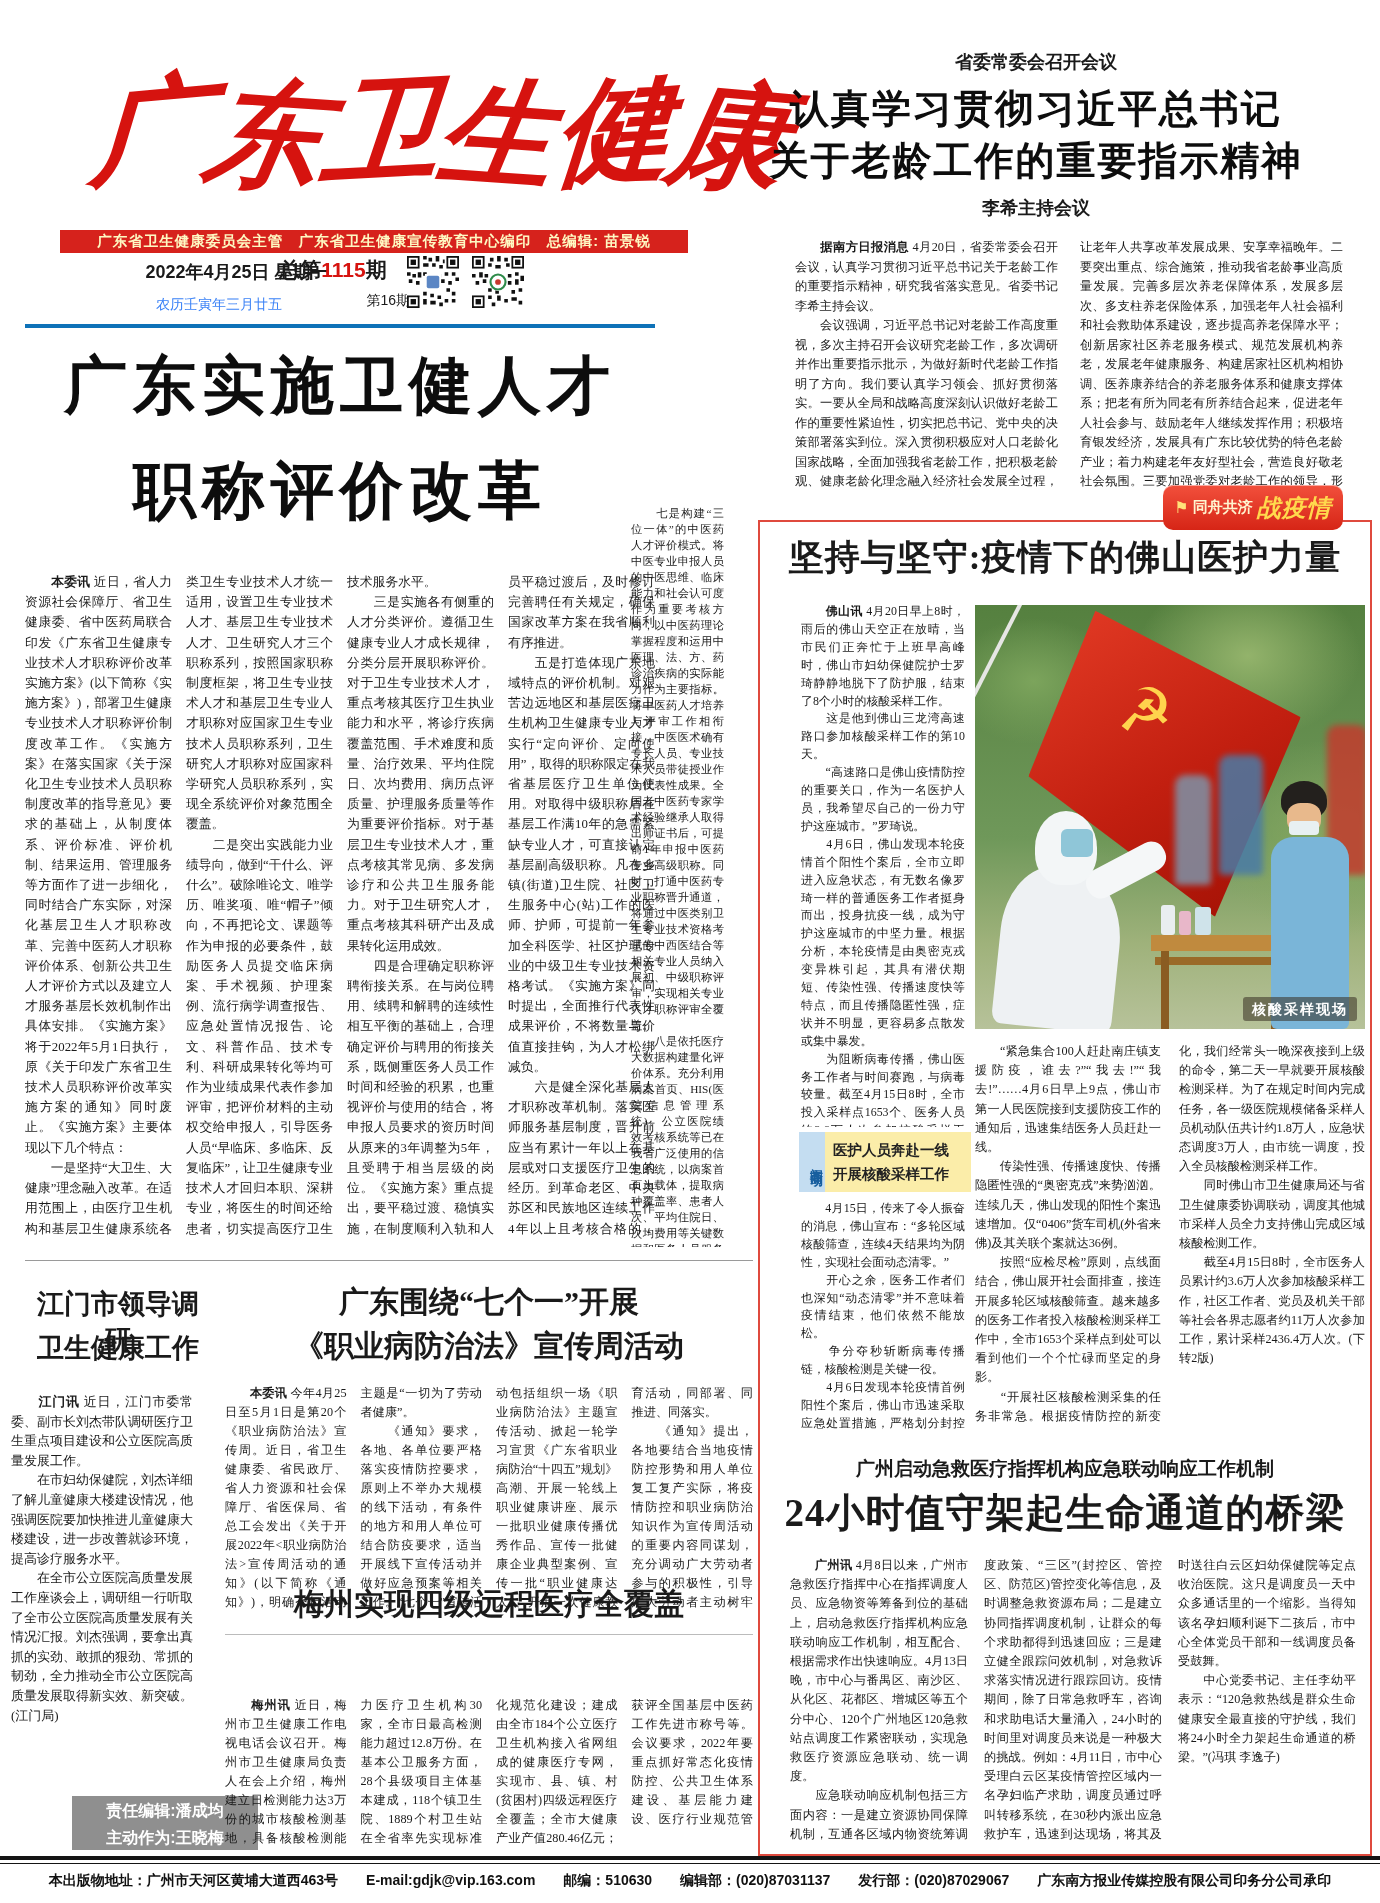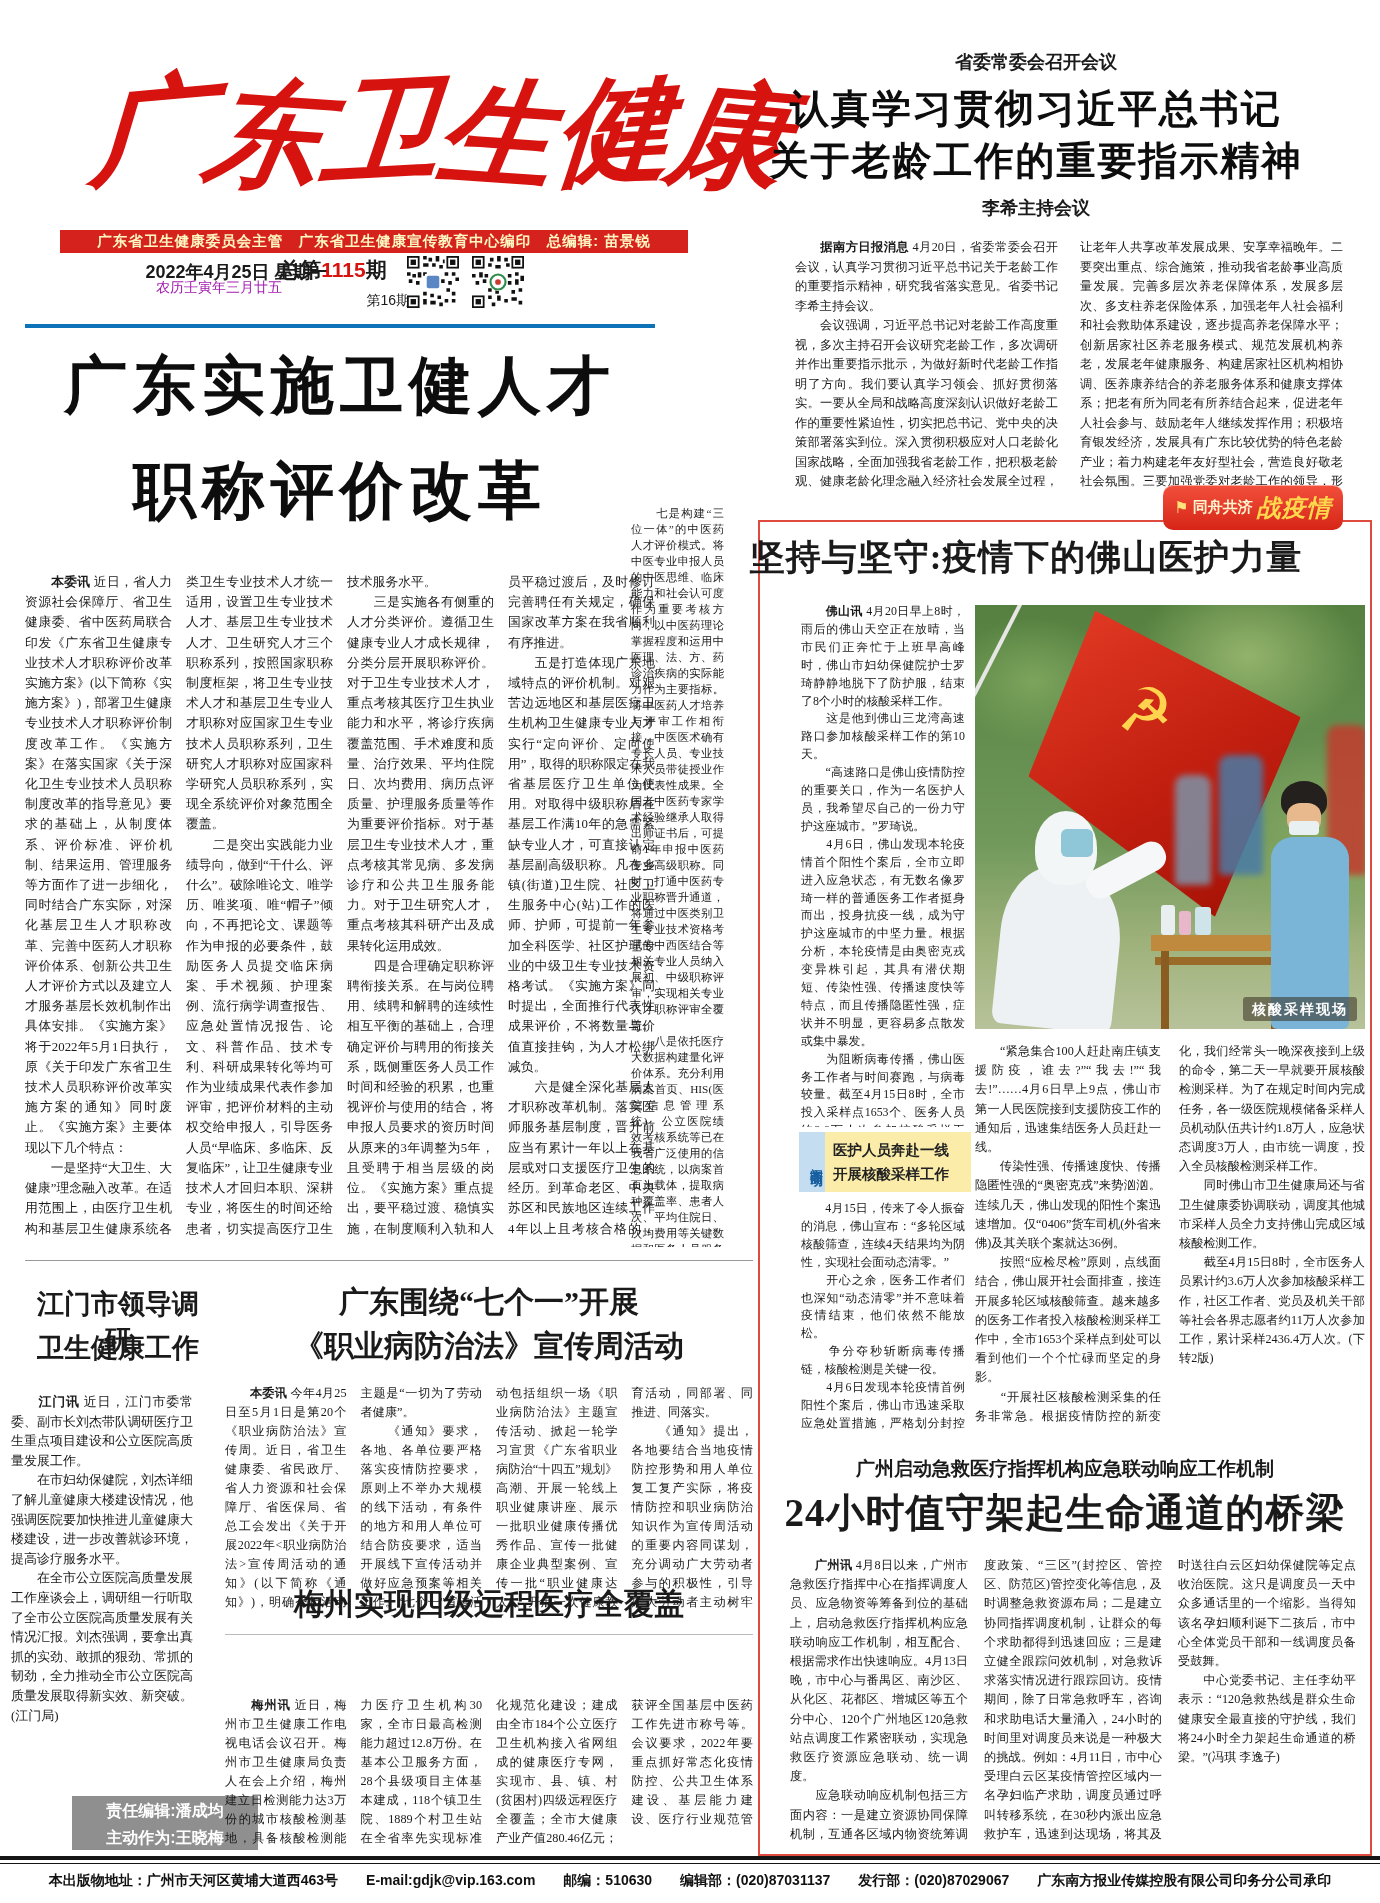--- a/index.html
+++ b/index.html
@@ -17,42 +17,42 @@
            line-height:170px;transform:skewX(-7deg);}
   .mh span:nth-child(1){transform:skewX(-8deg) rotate(-5deg);}
   .mh span:nth-child(2){transform:skewX(-6deg) rotate(4deg) translateY(5px);}
   .mh span:nth-child(3){transform:skewX(-8deg) rotate(-3deg);}
   .mh span:nth-child(4){transform:skewX(-5deg) rotate(4deg) translateY(4px);}
   .mh span:nth-child(5){transform:skewX(-8deg) rotate(-4deg);}
   .mh span:nth-child(6){transform:skewX(-6deg) rotate(5deg) translateY(6px);}
   .redbar{left:60px;top:230px;width:628px;height:23px;background:#d6221c;color:#fef9c3;
           font:bold 14.5px/23px "Liberation Sans",sans-serif;text-align:center;letter-spacing:1px;}
   .dateline{left:108px;top:260px;width:258px;font:bold 18px "Liberation Sans",sans-serif;text-align:center;}
-  .lunar{left:90px;top:279px;width:258px;font:14px "Liberation Sans",sans-serif;text-align:center;color:#a21caf;}
+  .lunar{left:90px;top:296px;width:258px;font:14px "Liberation Sans",sans-serif;text-align:center;color:#3b82f6;}
   .issue{left:266px;top:256px;width:134px;text-align:center;font:bold 21px "Liberation Sans",sans-serif;}
   .issue .num{color:#d6130f;}
   .edition{left:276px;top:292px;width:134px;text-align:right;font:14px "Liberation Sans",sans-serif;}
   .qr{width:52px;height:52px;}
   .bluerule{left:25px;top:324px;width:630px;height:4px;background:#0e72b8;}
   
   .leadh{left:25px;width:630px;text-align:center;font-weight:900;font-size:63px;letter-spacing:6px;color:#0d0d0d;}
   .sidecol{left:631px;top:505px;width:93px;height:742px;font-size:11.3px;line-height:16px;text-align:justify;overflow:hidden;}
   
   .trk{left:700px;top:50px;width:672px;font-weight:bold;font-size:18px;}
   .trh{left:700px;width:672px;font-weight:900;font-size:39px;letter-spacing:2px;color:#0d0d0d;}
   .trby{left:700px;top:196px;width:672px;font-size:18px;font-weight:bold;}
   
   .redbox{left:758px;top:520px;width:610px;height:1332px;border:2px solid #df4a3e;}
   .badge{left:1163px;top:485px;width:180px;height:45px;background:linear-gradient(180deg,#f2503c,#d62516);
          border-radius:10px;box-shadow:inset 0 1px 0 rgba(255,255,255,.5);display:flex;align-items:center;
          justify-content:center;gap:4px;}
   .badge .fl{color:#ffe27a;font-size:16px;font-family:"DejaVu Sans",sans-serif;}
   .badge .t1{color:#fff4cf;font-weight:bold;font-size:15px;}
   .badge .t2{color:#ffd94d;font-weight:900;font-style:italic;font-size:24px;letter-spacing:1px;}
-  .fsh{left:736px;top:534px;width:580px;font-weight:900;font-size:35px;letter-spacing:1px;}
+  .fsh{left:775px;top:534px;width:580px;font-weight:900;font-size:35px;letter-spacing:1px;}
   .smalltxt{font-size:11.9px;line-height:17.9px;text-align:justify;}
   .midtxt{font-size:12.2px;line-height:19.2px;text-align:justify;}
   
   .photo{left:975px;top:605px;width:390px;height:424px;overflow:hidden;background:
     radial-gradient(120px 90px at 15% 18%,#7ca45c,transparent 70%),
     radial-gradient(160px 120px at 70% 12%,#93b36b,transparent 70%),
     radial-gradient(140px 100px at 45% 45%,#6b9450,transparent 70%),
     radial-gradient(180px 140px at 92% 55%,#87a861,transparent 70%),
     linear-gradient(180deg,#55803f 0%,#6f985a 55%,#9fb27b 80%,#b7c29a 100%);}
   .flagpole{position:absolute;left:52px;top:-18px;width:4px;height:340px;background:#e6e6e4;

